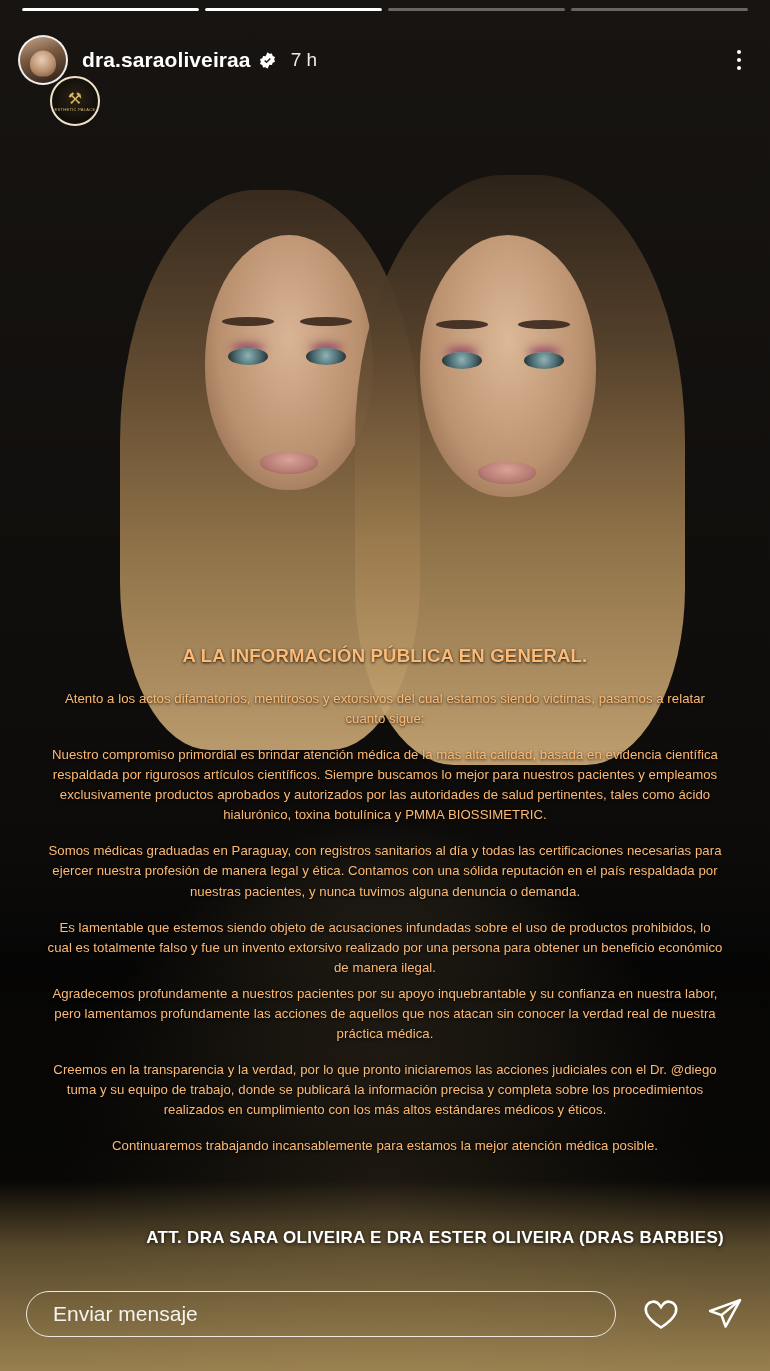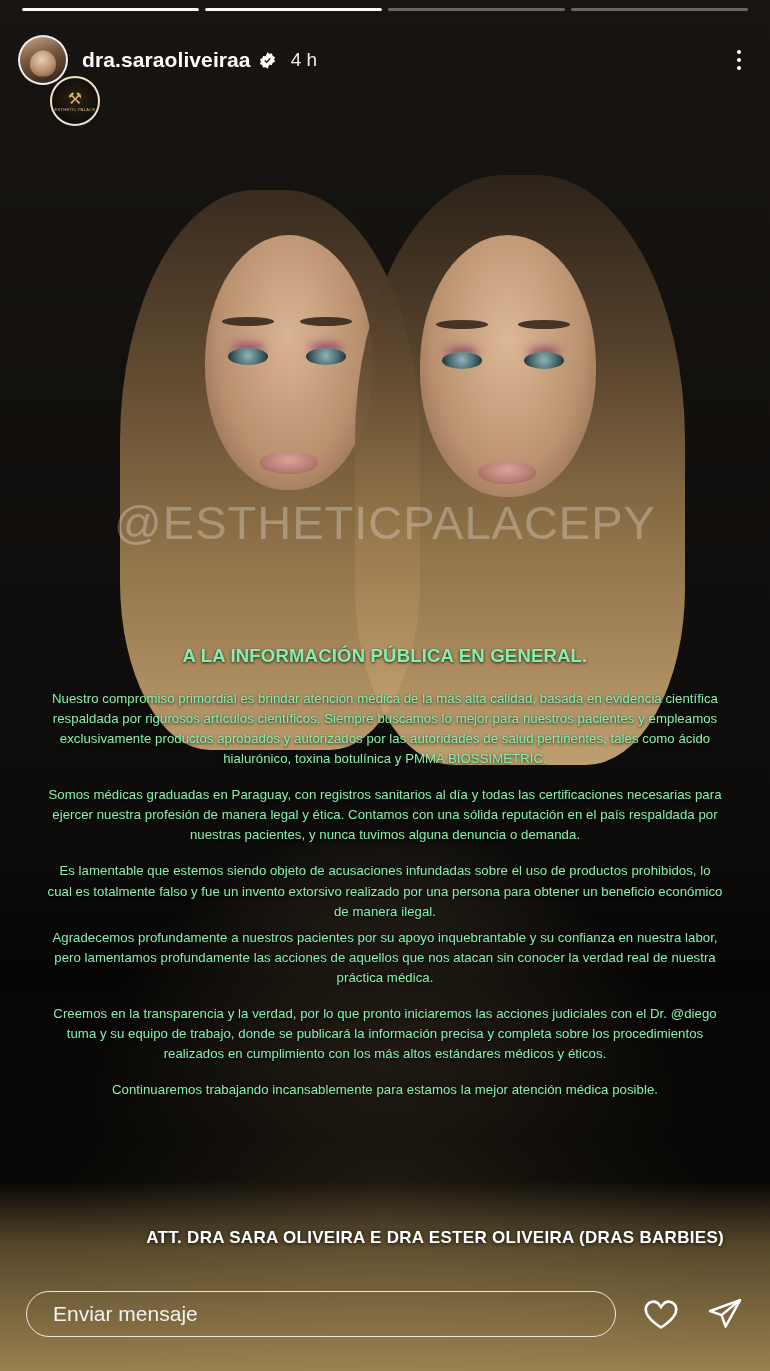--- a/index.html
+++ b/index.html
@@ -262,21 +262,21 @@
     font-family: "Liberation Sans", sans-serif;
   }
 
   
   .statement {
     position: absolute;
     left: 46px;
     right: 46px;
     top: 645px;
     z-index: 22;
-    color: #86efac;
+    color: #fdba74;
     text-align: center;
     text-shadow: 0 1px 3px rgba(0,0,0,.85);
   }
   .statement h1 {
     font-size: 18.5px;
     font-weight: 700;
     letter-spacing: .2px;
     margin: 0 0 22px 0;
   }
   .statement p {
@@ -388,40 +388,40 @@
 
   <div class="story-header">
     <div class="avatar"></div>
     <div class="username">dra.saraoliveiraa</div>
     <span class="verified">
       <svg viewBox="0 0 24 24" width="19" height="19" aria-hidden="true">
         <path fill="#ffffff" d="M12 1.5l2.4 2.1 3.2-.4 1 3 2.9 1.3-1.1 3 1.1 3-2.9 1.3-1 3-3.2-.4L12 22.5 9.6 20.4l-3.2.4-1-3-2.9-1.3 1.1-3-1.1-3 2.9-1.3 1-3 3.2.4z"></path>
         <path fill="#1d1d1d" d="M10.8 15.6l-3-3 1.3-1.3 1.7 1.7 4.1-4.1 1.3 1.3z"></path>
       </svg>
     </span>
-    <div class="timestamp">4 h</div>
+    <div class="timestamp">7 h</div>
     <div class="header-spacer"></div>
     <div class="more-btn">
       <span></span>
         <span></span>
         <span></span>
     </div>
   </div>
 
   <div class="sub-header">
     <div class="brand-badge">
       <div class="crest">⚒<small>ESTHETIC PALACE</small></div>
     </div>
   </div>
 
 
-  <div class="watermark">@ESTHETICPALACEPY</div>
 
   <div class="statement">
     <h1>A LA INFORMACIÓN PÚBLICA EN GENERAL.</h1>
+    <p>Atento a los actos difamatorios, mentirosos y extorsivos del cual estamos siendo victimas, pasamos a relatar cuanto sigue:</p>
     <p>Nuestro compromiso primordial es brindar atención médica de la más alta calidad, basada en evidencia científica respaldada por rigurosos artículos científicos. Siempre buscamos lo mejor para nuestros pacientes y empleamos exclusivamente productos aprobados y autorizados por las autoridades de salud pertinentes, tales como ácido hialurónico, toxina botulínica y PMMA BIOSSIMETRIC.</p>
     <p>Somos médicas graduadas en Paraguay, con registros sanitarios al día y todas las certificaciones necesarias para ejercer nuestra profesión de manera legal y ética. Contamos con una sólida reputación en el país respaldada por nuestras pacientes, y nunca tuvimos alguna denuncia o demanda.</p>
     <p class="tight">Es lamentable que estemos siendo objeto de acusaciones infundadas sobre el uso de productos prohibidos, lo cual es totalmente falso y fue un invento extorsivo realizado por una persona para obtener un beneficio económico de manera ilegal.</p>
     <p>Agradecemos profundamente a nuestros pacientes por su apoyo inquebrantable y su confianza en nuestra labor, pero lamentamos profundamente las acciones de aquellos que nos atacan sin conocer la verdad real de nuestra práctica médica.</p>
     <p>Creemos en la transparencia y la verdad, por lo que pronto iniciaremos las acciones judiciales con el Dr. @diego tuma y su equipo de trabajo, donde se publicará la información precisa y completa sobre los procedimientos realizados en cumplimiento con los más altos estándares médicos y éticos.</p>
     <p>Continuaremos trabajando incansablemente para estamos la mejor atención médica posible.</p>
   </div>
   <div class="signoff">ATT. DRA SARA OLIVEIRA E DRA ESTER OLIVEIRA (DRAS BARBIES)</div>
 
   <div class="bottom-bar">

